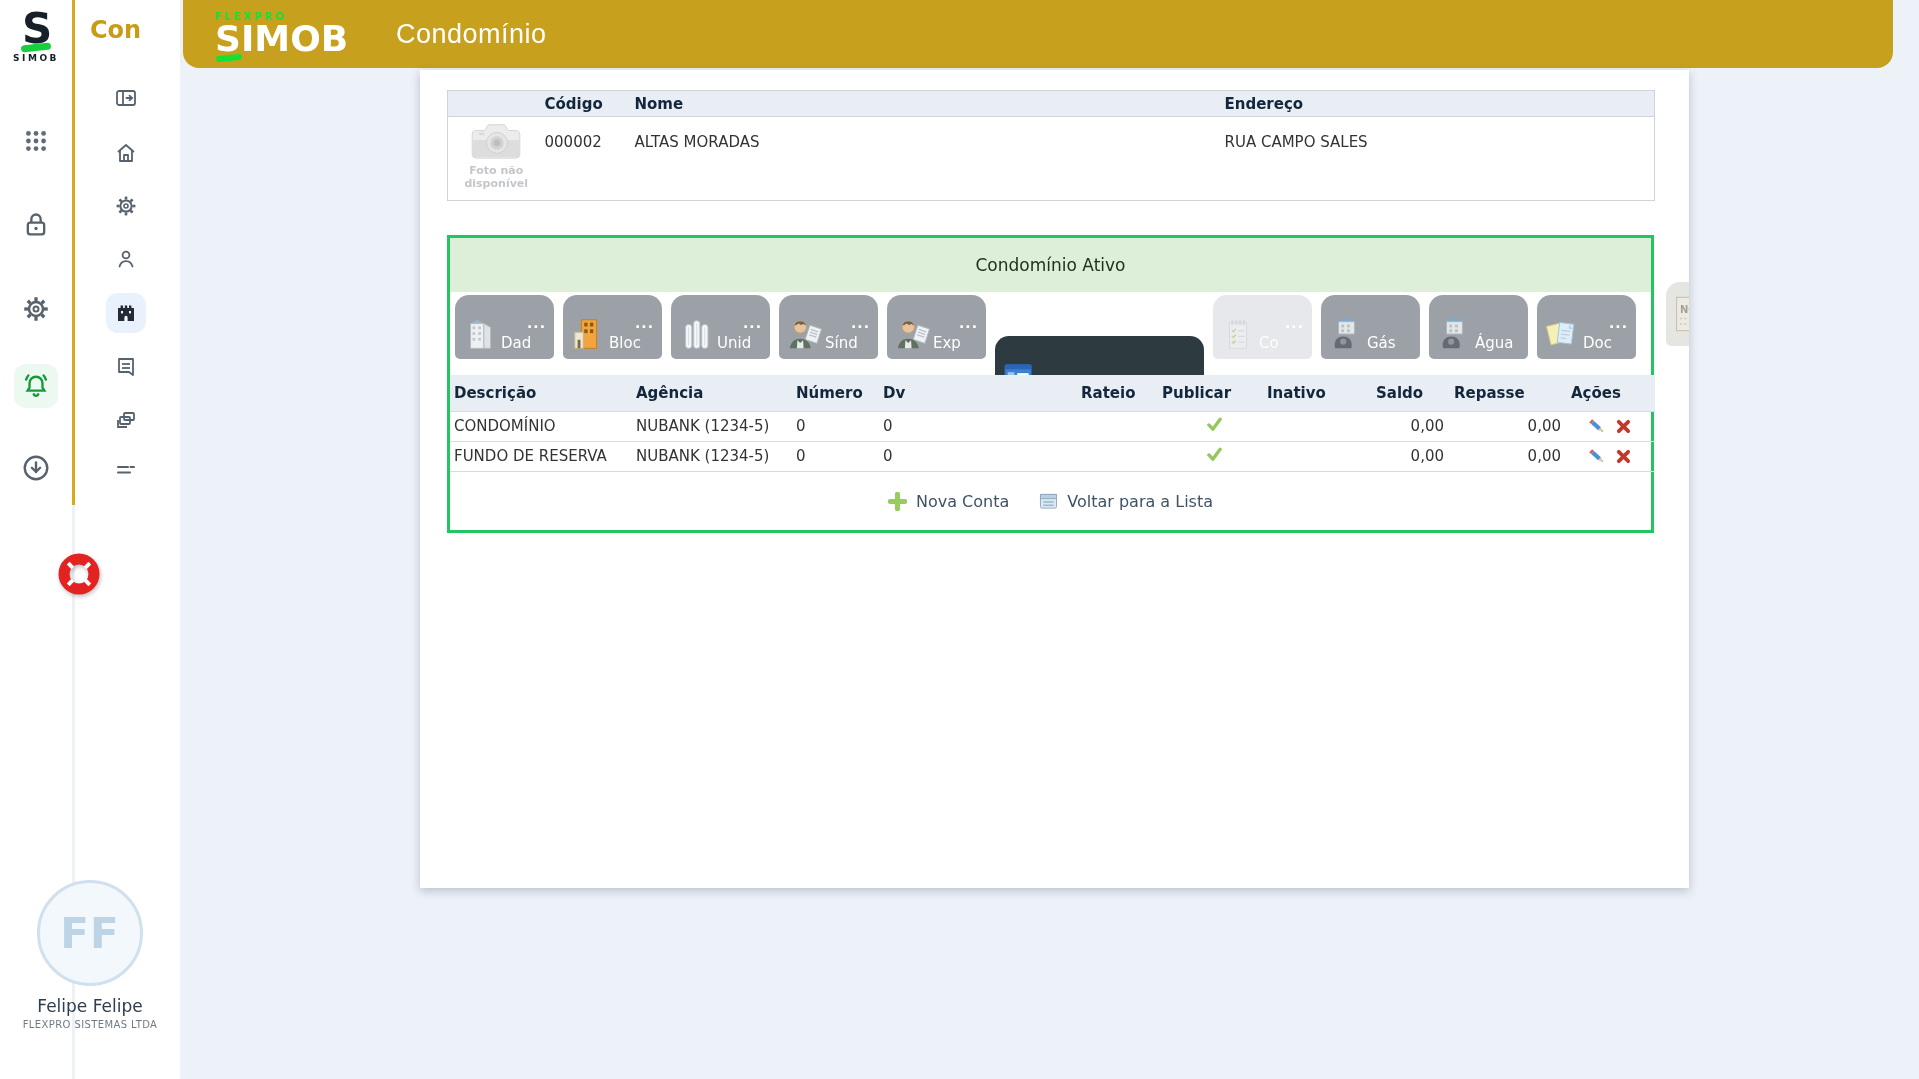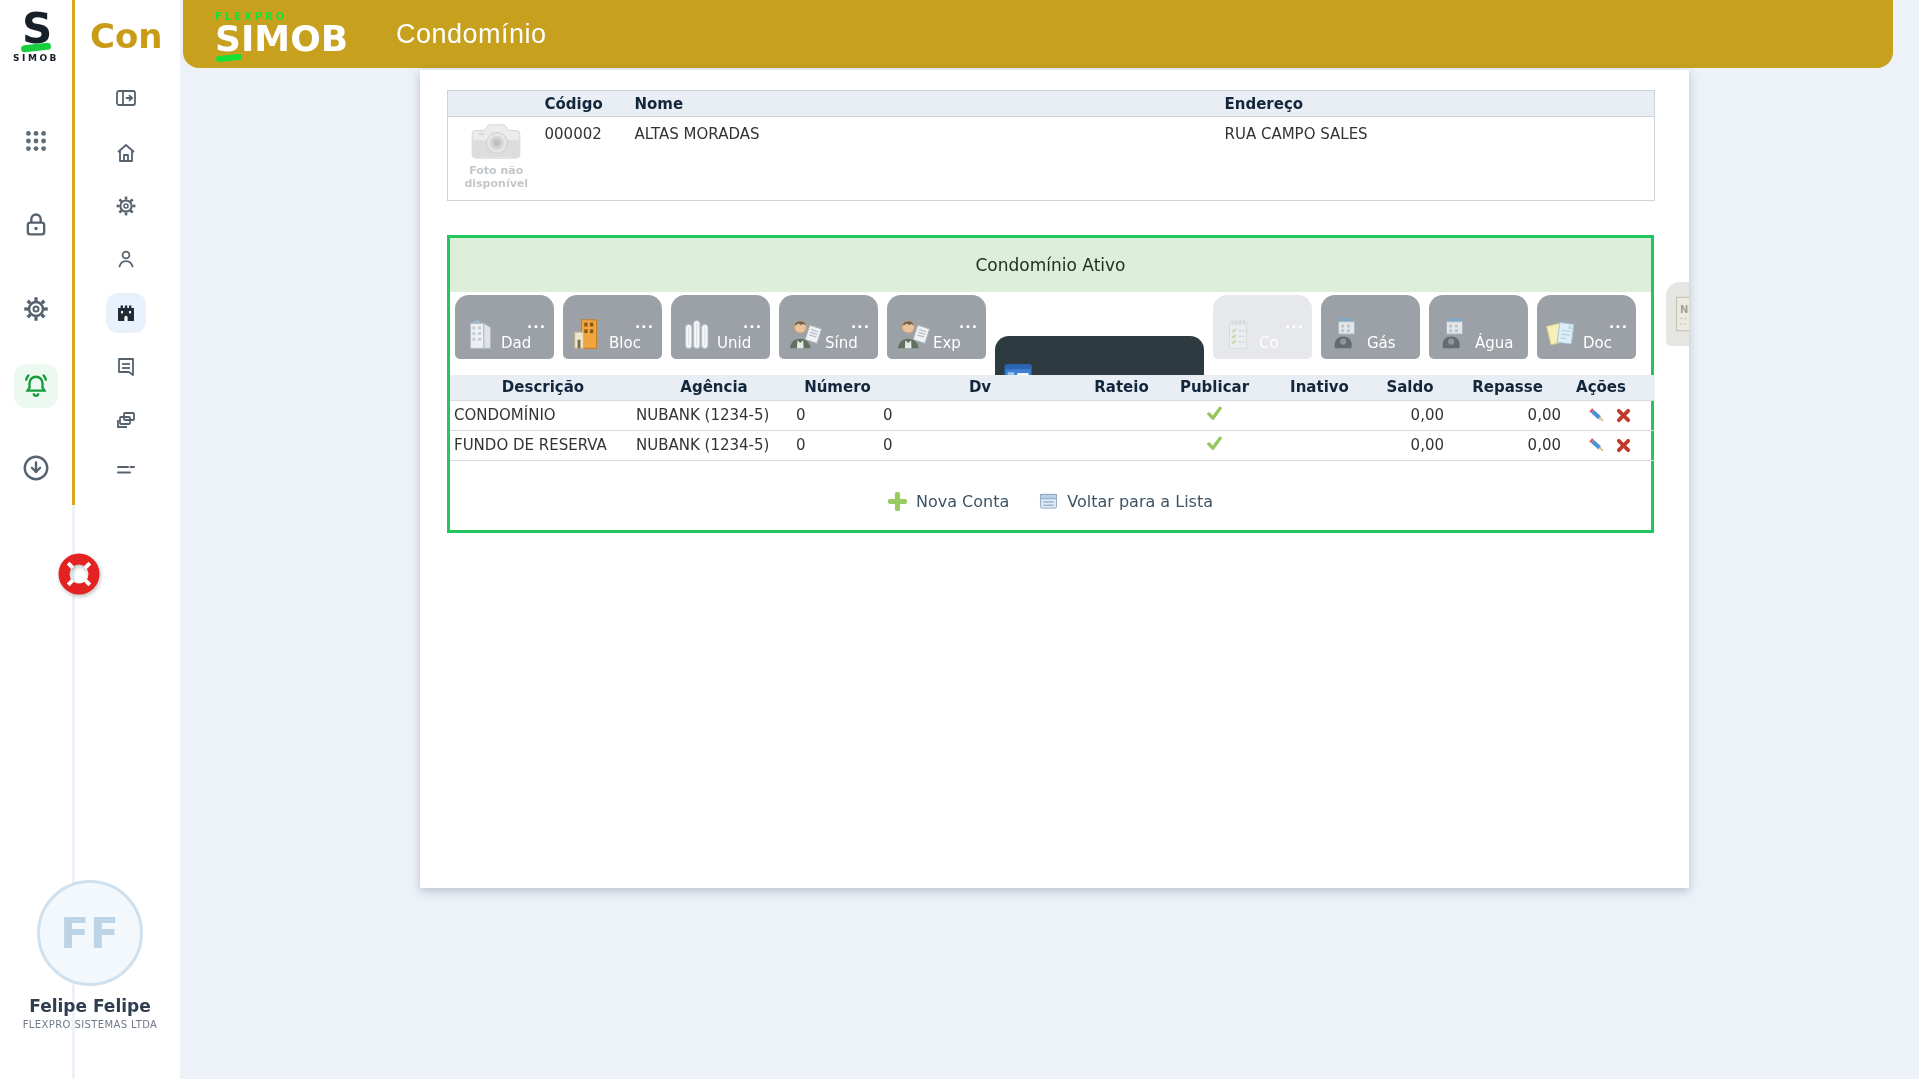--- a/index.html
+++ b/index.html
@@ -15,44 +15,44 @@
   .brand-block { position:absolute; left:0; top:8px; width:72px; text-align:center; }
   .brand-s { font-size:42px; font-weight:900; color:#171f28; line-height:1; letter-spacing:-2px; }
   .brand-swoosh { display:block; margin:-6px auto 2px auto; width:30px; height:7px; background:#17cf3d; border-radius:4px; transform:rotate(-6deg); }
   .brand-word { font-size:9px; font-weight:bold; letter-spacing:2.5px; color:#171f28; }
 
   .rbtn { position:absolute; width:44px; height:44px; display:flex; align-items:center; justify-content:center; border-radius:12px; cursor:pointer; }
   .rail1 .rbtn { left:14px; }
   .rail2 .rbtn { left:31px; width:40px; height:40px; }
   .pill-green { background:#ecf9f1; }
   .pill-blue { background:#e9f1fc; }
-  .rail2-title { position:absolute; left:15px; top:16px; font-size:34px; font-weight:800; color:#c99c18; }
+  .rail2-title { position:absolute; left:15px; top:16px; font-size:24px; font-weight:800; color:#c99c18; }
 
   .lifebuoy { position:absolute; left:55px; top:550px; width:48px; height:48px; cursor:pointer; filter:drop-shadow(1px 2px 2px rgba(0,0,0,.25)); }
 
   .user-block { position:absolute; left:0; top:880px; width:180px; text-align:center; cursor:pointer; }
   .avatar { width:106px; height:106px; margin:0 auto; border-radius:50%; border:3px solid #cfe0ee; background:#f3f8fc; display:flex; align-items:center; justify-content:center; font-size:42px; font-weight:bold; color:#bdd4e7; letter-spacing:1px; }
-  .user-name { margin-top:10px; font-size:17px; font-weight:bold; color:#2f3e4e; }
+  .user-name { margin-top:10px; font-size:17px; font-weight:normal; color:#2f3e4e; }
   .user-company { margin-top:3px; font-size:10px; color:#707a86; letter-spacing:.4px; }
 
   
   .topbar { position:absolute; left:183px; top:0; width:1710px; height:68px; background:#c7a01d; border-radius:0 0 16px 16px; display:flex; align-items:center; }
   .tb-logo { position:relative; margin-left:32px; width:165px; }
   .tb-flexpro { font-size:10px; font-weight:800; letter-spacing:3px; color:#17e035; }
   .tb-simob { font-size:36px; font-weight:900; color:#fff; line-height:.95; letter-spacing:0; }
   .tb-swoosh { position:absolute; left:1px; bottom:-4px; width:26px; height:6px; background:#17e035; border-radius:3px; transform:rotate(-6deg); }
   .tb-title { margin-left:16px; font-family:"Liberation Sans",sans-serif; font-size:27px; font-weight:300; color:#fff; letter-spacing:.5px; }
 
   
   .card { position:absolute; left:420px; top:70px; width:1269px; height:818px; background:#fff; box-shadow:0 3px 9px rgba(50,70,100,.28); overflow:hidden; }
 
   table { border-collapse:collapse; table-layout:fixed; }
   .condo-table { position:absolute; left:27px; top:20px; width:1207px; border:1px solid #cdd4dc; }
   .condo-table th { background:#e9edf4; height:26px; font-size:15px; font-weight:bold; color:#12263c; text-align:left; border-bottom:1px solid #cdd4dc; }
-  .condo-table td { height:84px; vertical-align:top; padding-top:8px; font-size:15px; color:#333; }
+  .condo-table td { height:84px; vertical-align:top; padding-top:16px; font-size:15px; color:#333; }
   .photo-cell { text-align:center; padding-top:4px !important;margin-top:7px; }
   .photo-caption { margin:0 auto; width:72px; font-size:11px; font-weight:bold; color:#c3c7cb; line-height:1.15; }
 
   
   .panel { position:absolute; left:27px; top:165px; width:1207px; height:298px; border:3px solid #22c55e; background:#fff; }
   .panel-band { height:54px; background:#ddefd8; display:flex; align-items:center; justify-content:center; }
   .panel-title { font-size:17px; color:#22301f; }
 
   .tabs { position:absolute; left:5px; top:57px; height:64px; display:flex; gap:9px; }
   .tab { position:relative; width:99px; height:64px; background:#9ba1a6; border-radius:14px 14px 5px 5px; cursor:pointer; flex:none; }
@@ -62,21 +62,21 @@
   .tab.disabled .lbl { color:#fdfdfd; }
   .ticon { position:absolute; left:7px; bottom:5px; width:38px; height:38px; }
   .lbl { position:absolute; left:46px; bottom:7px; color:#fff; font-size:15px; white-space:nowrap; }
   .tab.active .lbl { left:56px; }
   .dots { position:absolute; right:8px; top:20px; color:#fff; font-size:14px; font-weight:bold; letter-spacing:1px; }
 
   .clipped-tab { position:absolute; left:1246px; top:212px; width:70px; height:64px; background:#dfdfdb; border-radius:14px 14px 5px 5px; opacity:.8; cursor:pointer; }
   .clipped-tab svg { position:absolute; left:8px; top:12px; }
 
   .accounts { position:absolute; left:0; top:137px; width:1205px; }
-  .accounts th { background:#e9edf4; height:25px; font-size:15px; font-weight:bold; color:#12263c; text-align:center; padding-left:4px; }
+  .accounts th { background:#e9edf4; height:36px; font-size:15px; font-weight:bold; color:#12263c; text-align:left; padding-left:4px; }
   .accounts td { height:30px; font-size:15px; color:#333; border-top:1px solid #d8dce1; padding-left:4px; }
   .accounts tr.last td { border-bottom:1px solid #d8dce1; }
   .c { text-align:center; padding-left:0 !important; }
   .r { text-align:right; padding-right:6px; }
   .acts { text-align:right; padding-right:24px; white-space:nowrap;margin-left:14px; }
   .acts svg { vertical-align:middle; margin-left:5px; cursor:pointer; }
 
   .panel-actions { position:absolute; left:0; bottom:0; width:100%; height:69px; display:flex; align-items:center; justify-content:center; gap:30px; }
   .pa-btn { display:flex; align-items:center; gap:9px; font-size:16px; color:#3f5366; cursor:pointer;margin-top:12px; }
 

